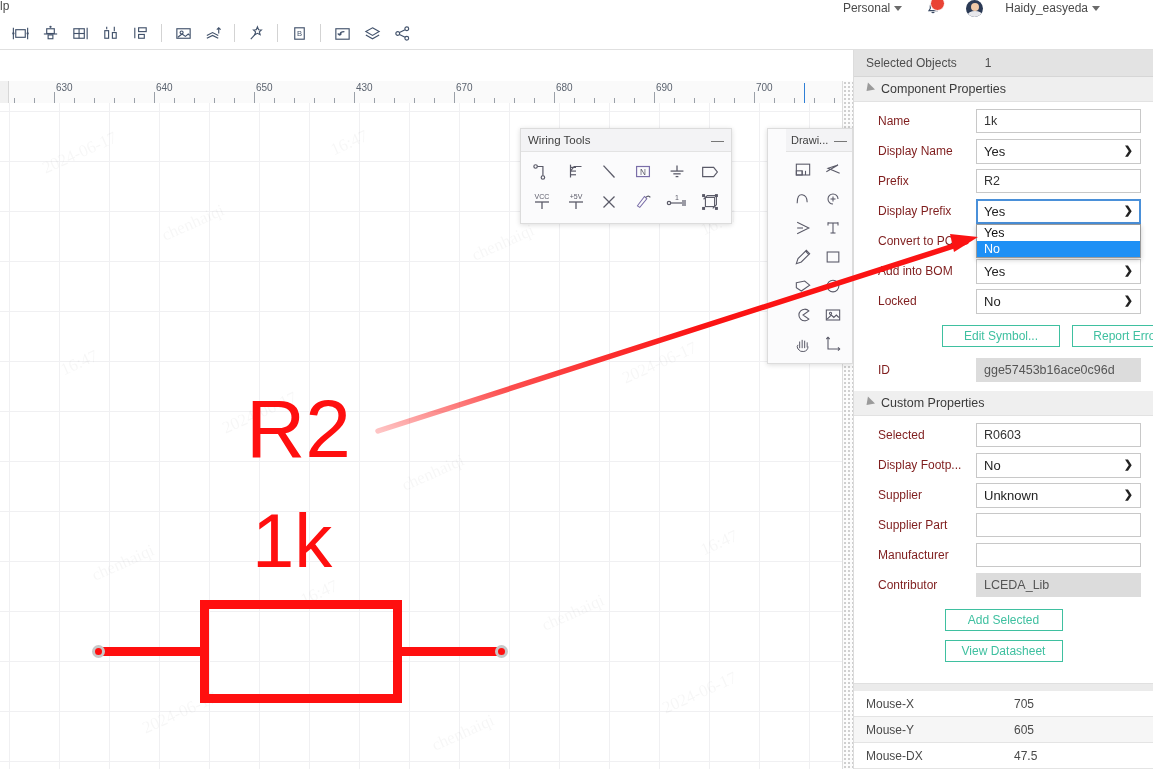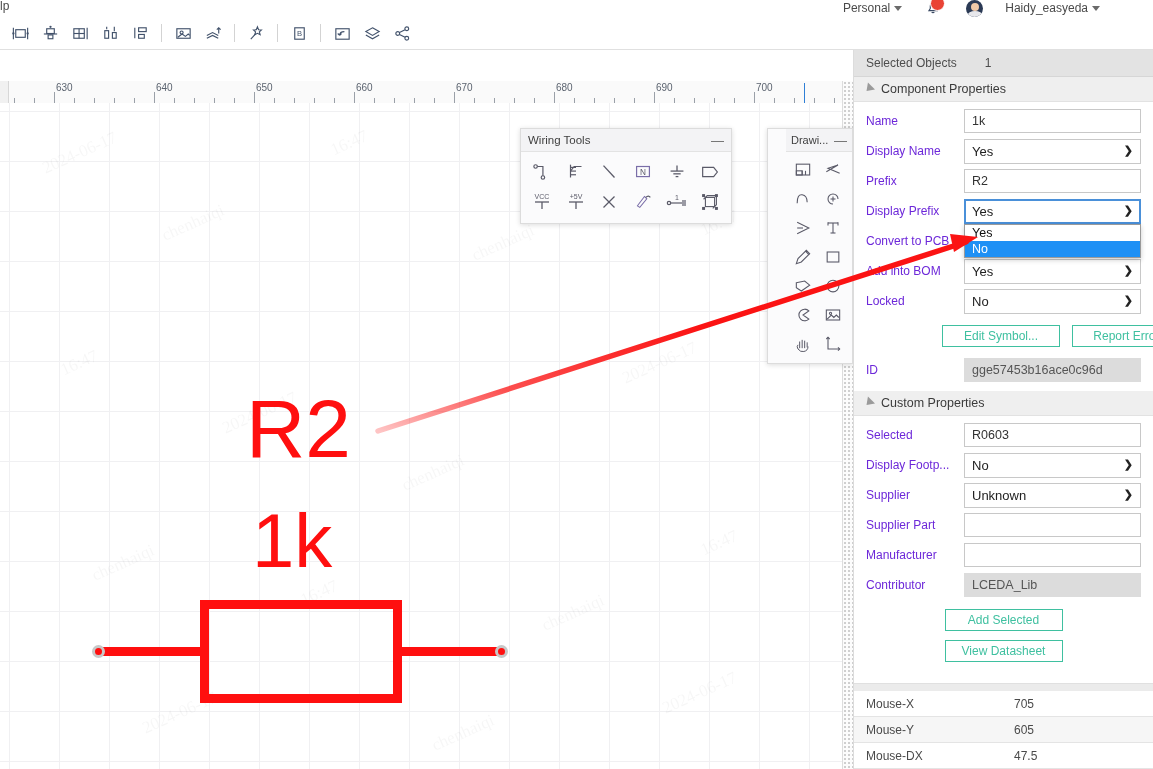--- a/index.html
+++ b/index.html
@@ -173,22 +173,22 @@
   .tri {
     width: 0; height: 0; border-left: 5px solid transparent;
     border-top: 7px solid #9a9a9a; border-right: 5px solid transparent;
     transform: rotate(45deg); margin-top: -2px;
   }
   .rows { padding: 4px 12px 4px 12px; }
   .prow {
     display: flex; align-items: center; height: 30px; gap: 0;
   }
   .plabel {
-    width: 98px; font-size: 12px; color: #6d28d9; flex: 0 0 98px;
-    white-space: nowrap; overflow: hidden;
+    width: 98px; font-size: 12px; color: #7f1d1d; flex: 0 0 98px;
+    white-space: nowrap; overflow: hidden; margin-left: 12px;
   }
   .pfield { flex: 1 1 auto; position: relative; }
   .inp {
     width: 100%; height: 24px; box-sizing: border-box; padding: 0 7px;
     border: 1px solid #c8c8c8; background: #fff; font-size: 12.5px;
     color: #333; font-family: "Liberation Sans", sans-serif; outline: none;
   }
   .inp.ro { background: #dcdcdc; color: #555; border-color: #dcdcdc; }
   .sel {
     width: 100%; height: 25px; box-sizing: border-box; padding: 0 22px 0 7px;
@@ -397,21 +397,21 @@
         <div class="rtick minor" style="left: 794px;"></div>
         <div class="rtick minor" style="left: 814px;"></div>
         <div class="rtick minor" style="left: 834px;"></div>
         <div class="rtick major" style="left: 54px;"></div>
         <div class="rlabel" style="left: 54px;">630</div>
         <div class="rtick major" style="left: 154px;"></div>
         <div class="rlabel" style="left: 154px;">640</div>
         <div class="rtick major" style="left: 254px;"></div>
         <div class="rlabel" style="left: 254px;">650</div>
         <div class="rtick major" style="left: 354px;"></div>
-        <div class="rlabel" style="left: 354px;">660</div>
+        <div class="rlabel" style="left: 354px;">430</div>
         <div class="rtick major" style="left: 454px;"></div>
         <div class="rlabel" style="left: 454px;">670</div>
         <div class="rtick major" style="left: 554px;"></div>
         <div class="rlabel" style="left: 554px;">680</div>
         <div class="rtick major" style="left: 654px;"></div>
         <div class="rlabel" style="left: 654px;">690</div>
         <div class="rtick major" style="left: 754px;"></div>
         <div class="rlabel" style="left: 754px;">700</div>
         <div class="cursor-mark" style="left: 804px;"></div>
       </div>

